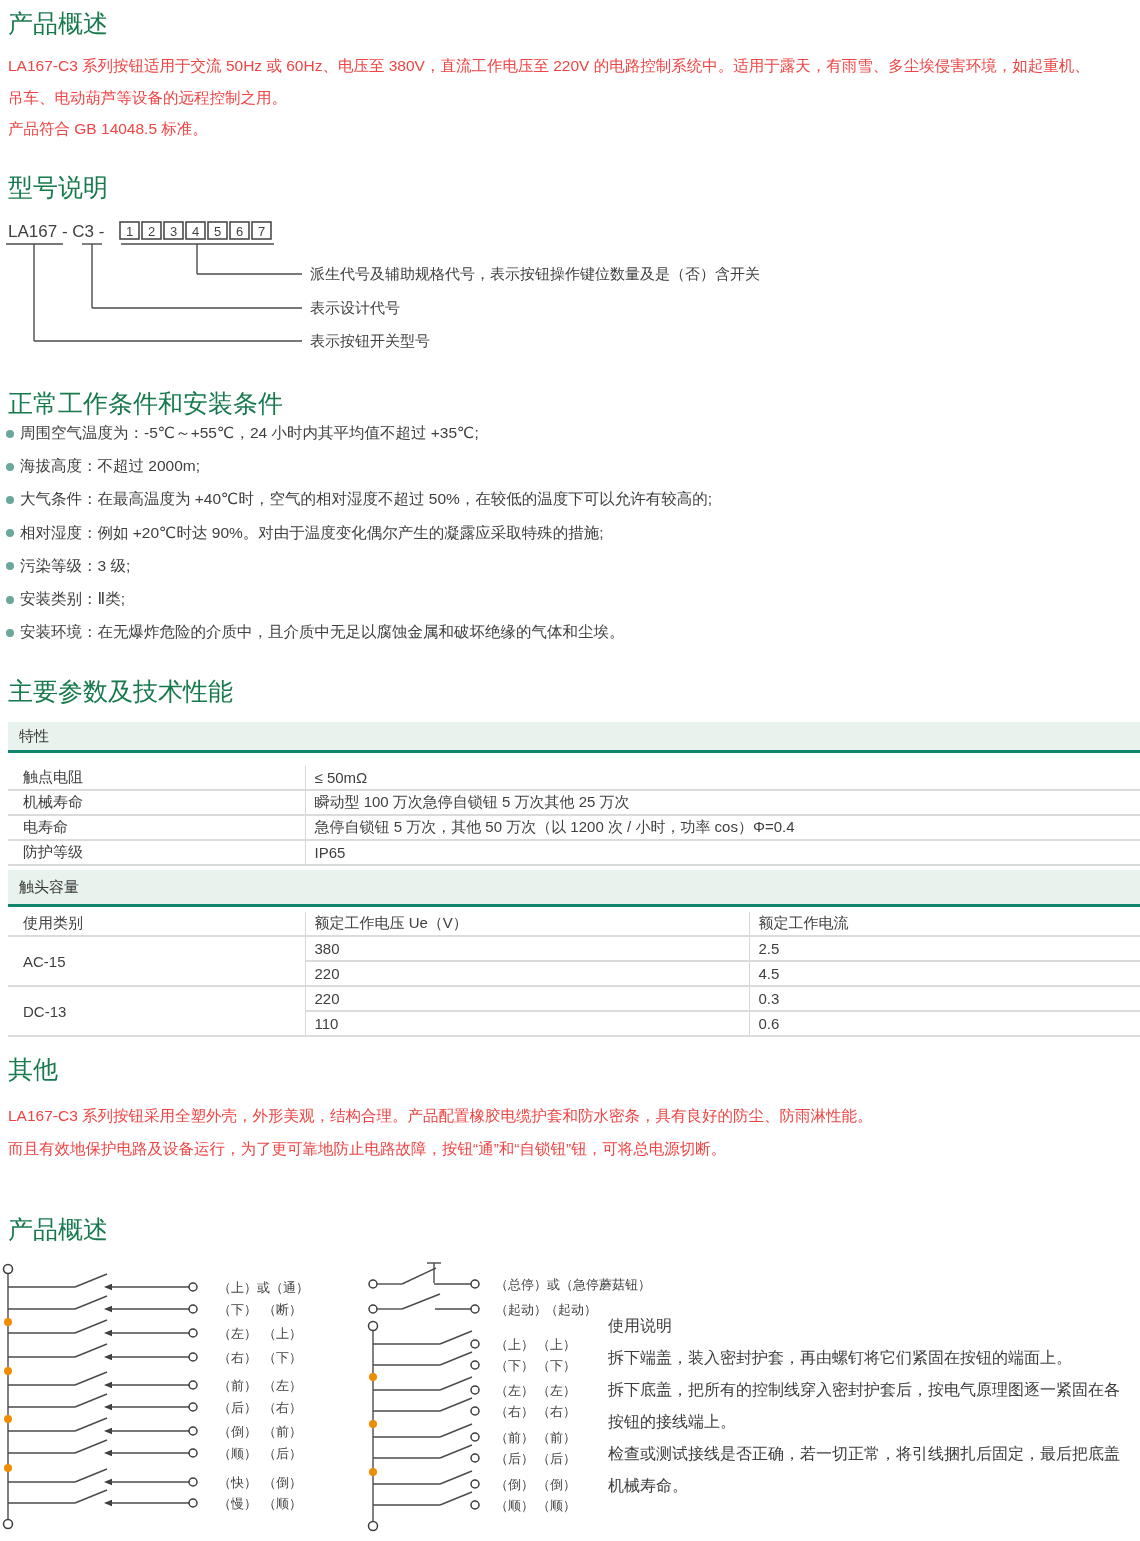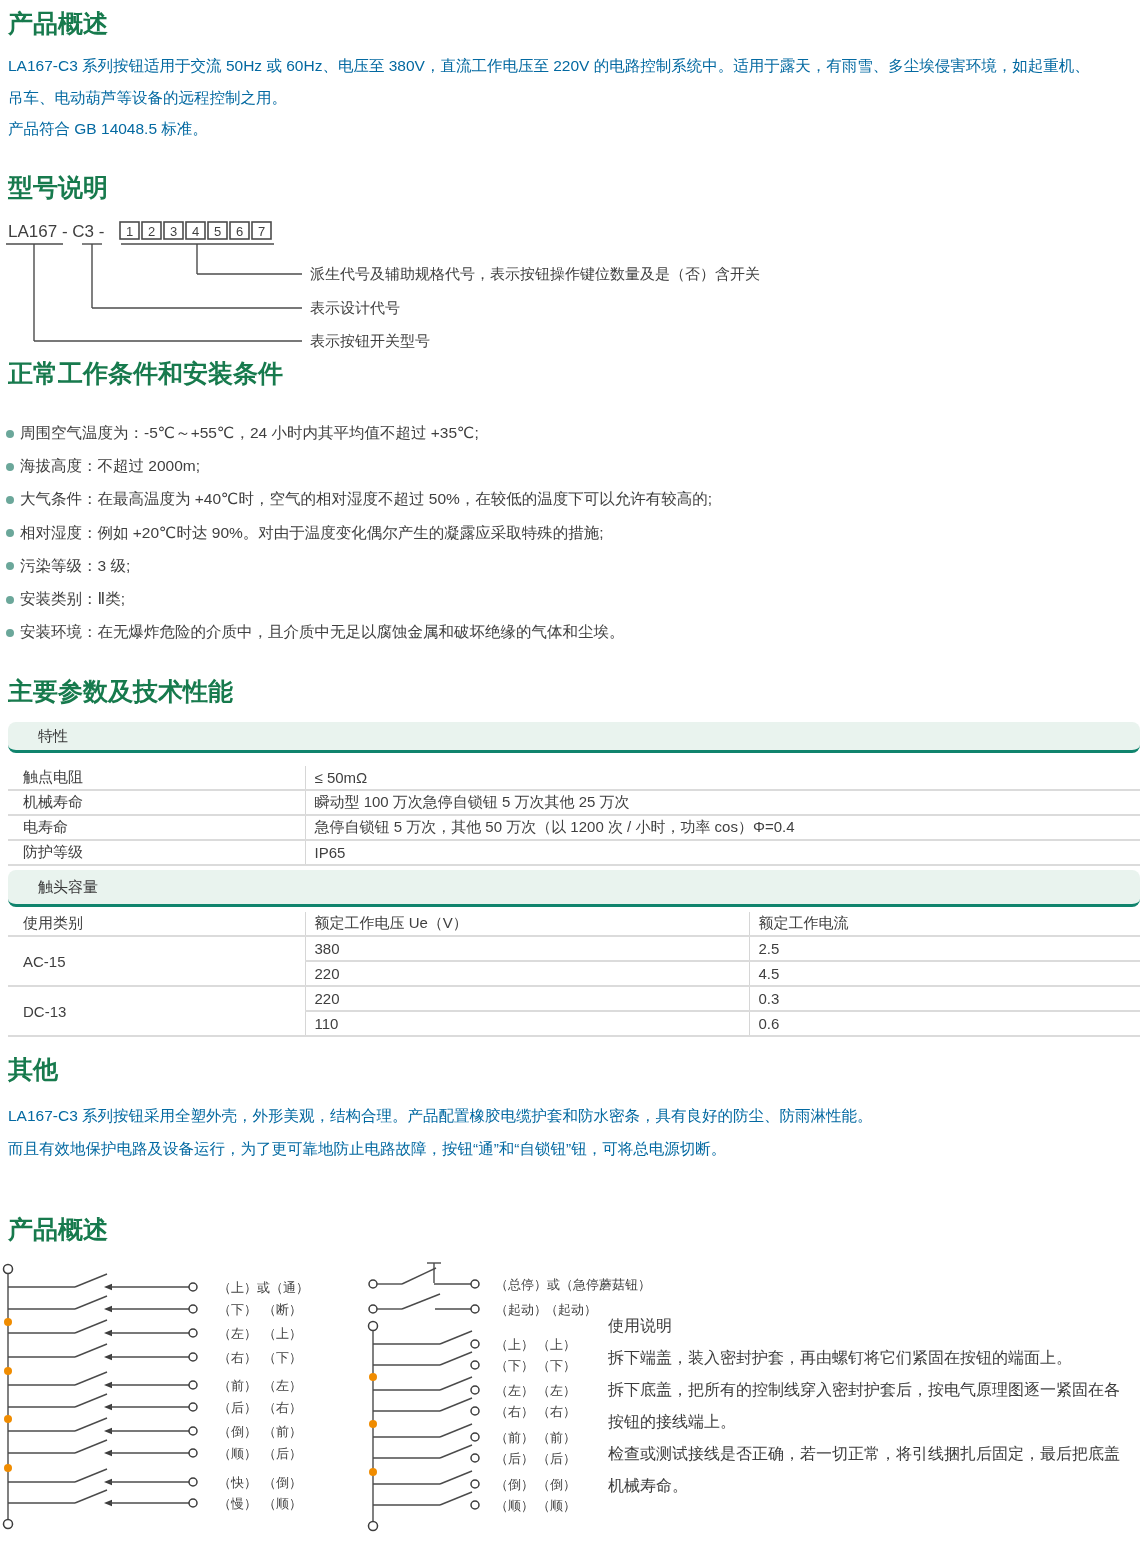--- a/index.html
+++ b/index.html
@@ -6,39 +6,39 @@
   #page{
     position:relative;
     width:1140px;height:1541px;
     background:#ffffff;
     font-family:"Liberation Sans","DejaVu Sans",sans-serif;
     color:#3f3f3f;
     overflow:hidden;
   }
   .h-green{
     position:absolute;left:8px;
-    font-size:25px;font-weight:bold;color:#177a4d;
+    font-size:25px;font-weight:normal;color:#177a4d;
     line-height:30px;white-space:nowrap;text-align:center;
   }
   .para{
     position:absolute;left:8px;right:4px;
-    font-size:15.5px;color:#0369a1;
+    font-size:15.5px;color:#ef4444;
   }
   .para .line{white-space:nowrap;overflow:hidden;}
   .blist{position:absolute;left:6px;list-style:none;margin:0;padding:0;font-size:15.5px;}
   .blist li{height:33.2px;display:flex;align-items:center;white-space:nowrap;text-align:right;}
   .blist .dot{
     width:8px;height:8px;border-radius:50%;
     background:#6ba79a;margin-right:6px;flex:0 0 auto;
   }
   .band{
     position:absolute;left:8px;width:1132px;height:31px;
     background:#e9f3ee;border-bottom:3px solid #10846d;
     font-size:15px;color:#3a3a3a;
-    display:flex;align-items:center;padding-left:30px;box-sizing:border-box;border-radius:8px;
+    display:flex;align-items:center;padding-left:11px;box-sizing:border-box;
   }
   table.sheet{
     position:absolute;left:8px;width:1132px;
     border-collapse:collapse;table-layout:fixed;
     font-size:15px;color:#3f3f3f;margin-top:10px;
   }
   table.sheet td{
     height:23px;border-bottom:2px solid #dbdbdb;
     padding:0 0 0 15px;white-space:nowrap;overflow:hidden;vertical-align:middle;
   }
@@ -86,21 +86,21 @@
       <line x1="197" y1="64" x2="302" y2="64" stroke="#4b4b4b" stroke-width="1.4"></line>
       <text x="310" y="69" font-size="15">派生代号及辅助规格代号，表示按钮操作键位数量及是（否）含开关</text>
       <line x1="92" y1="34" x2="92" y2="98" stroke="#4b4b4b" stroke-width="1.4"></line>
       <line x1="92" y1="98" x2="302" y2="98" stroke="#4b4b4b" stroke-width="1.4"></line>
       <text x="310" y="103" font-size="15">表示设计代号</text>
       <line x1="34" y1="34" x2="34" y2="131" stroke="#4b4b4b" stroke-width="1.4"></line>
       <line x1="34" y1="131" x2="302" y2="131" stroke="#4b4b4b" stroke-width="1.4"></line>
       <text x="310" y="136" font-size="15">表示按钮开关型号</text>
     </svg>
 
-  <div class="h-green" style="top:358px">正常工作条件和安装条件</div>
+  <div class="h-green" style="top:388px">正常工作条件和安装条件</div>
   <ul class="blist" style="top:417px" id="conditions-list">
       <li>
         <span class="dot"></span>
         <span>周围空气温度为：-5℃～+55℃，24 小时内其平均值不超过 +35℃;</span>
       </li>
       <li>
         <span class="dot"></span>
         <span>海拔高度：不超过 2000m;</span>
       </li>
       <li>

